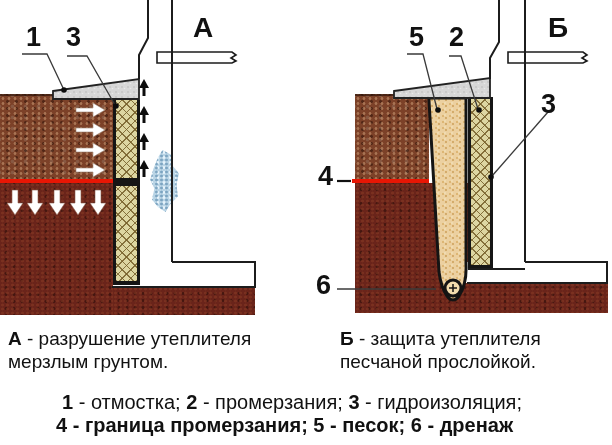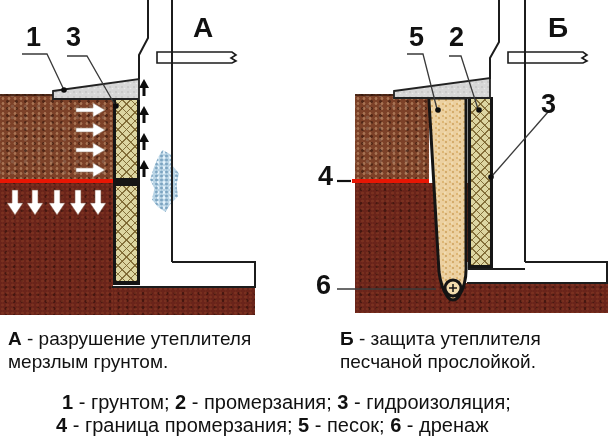--- a/index.html
+++ b/index.html
@@ -174,17 +174,17 @@
   <div class="abs caption" style="left:8px;top:327px;">
     <b>А</b><span> - разрушение утеплителя</span><br>
     <span>мерзлым грунтом.</span>
   </div>
   <div class="abs caption" style="left:340px;top:327px;">
     <b>Б</b><span> - защита утеплителя</span><br>
     <span>песчаной прослойкой.</span>
   </div>
 
   <div class="abs legend" style="left:62px;top:391px;">
-    <div class="legend-line"><b>1</b><span> - грунтом; </span><b>2</b><span> - промерзания; </span><b>3</b><span> - гидроизоляция;</span></div>
-    <div class="legend-line" style="margin-left:-6px;"><b>4</b><span> - граница промерзания; </span><b>5</b><span> - песок; </span><b>6</b><span> - дренаж</span></div>
+    <div class="legend-line"><b>1</b><span> - отмостка; </span><b>2</b><span> - промерзания; </span><b>3</b><span> - гидроизоляция;</span></div>
+    <div class="legend-line" style="margin-left:-6px;font-weight:bold;"><b>4</b><span> - граница промерзания; </span><b>5</b><span> - песок; </span><b>6</b><span> - дренаж</span></div>
   </div>
 
 </div>
 
 </body></html>

